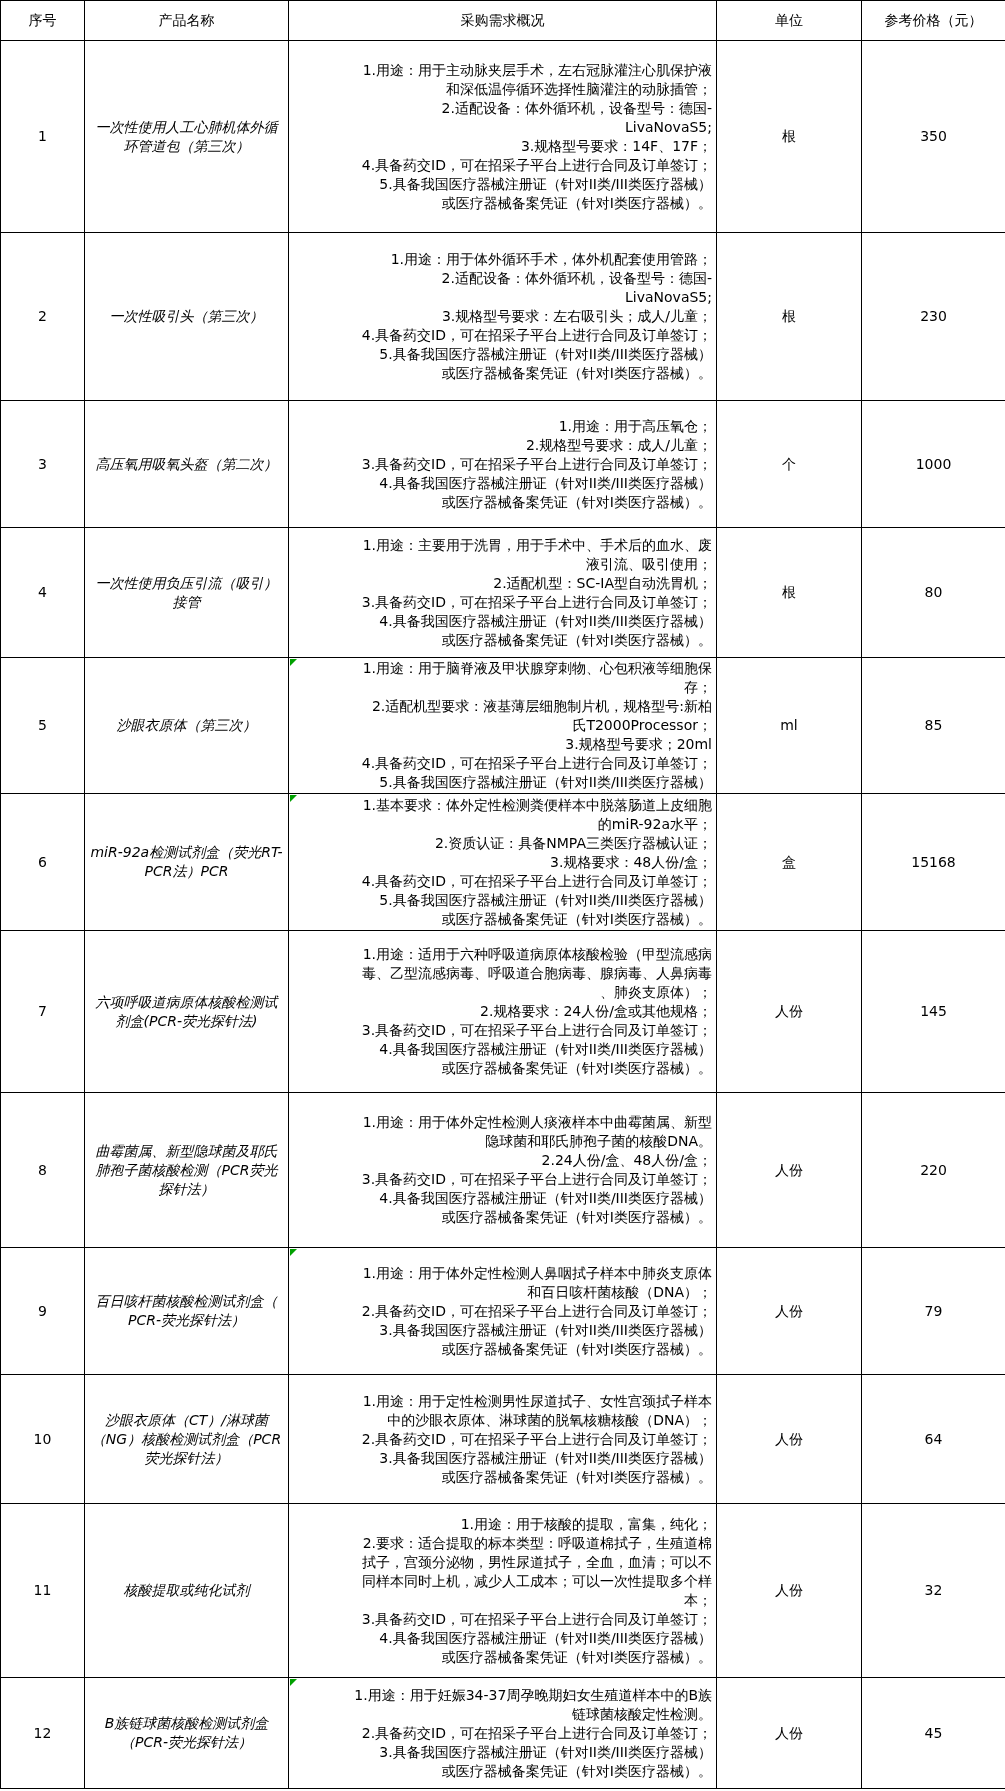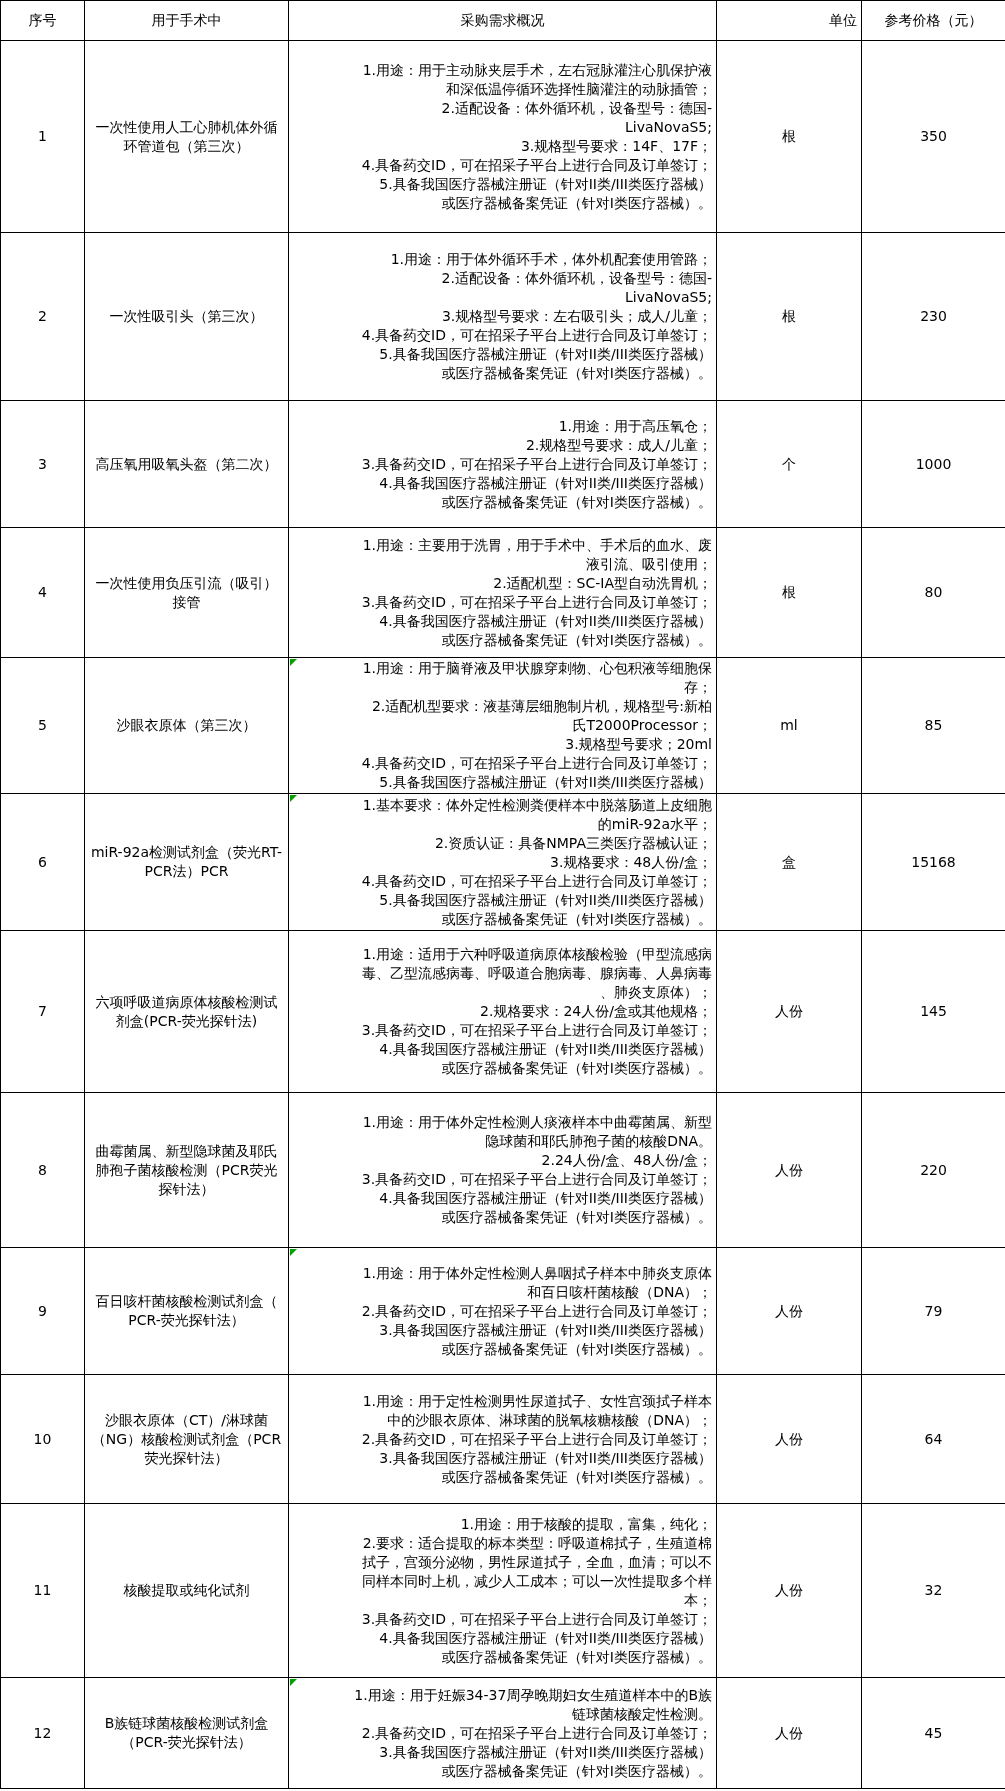--- a/index.html
+++ b/index.html
@@ -25,44 +25,44 @@
   table.proc th, table.proc td{
     border:1px solid var(--border-color);
     vertical-align:middle;
     padding:1px 4px;
     line-height:19px;
     font-weight:normal;
   }
   th.c-no{width:84px;}
   th.c-name{width:204px;}
   th.c-req{width:428px;}
-  th.c-unit{width:145px;text-align:right;}
+  th.c-unit{width:145px;}
   th.c-price{width:144px;}
   thead th{height:40px;text-align:center;}
   thead th.h-left{text-align:center;}
   td.c-no, td.c-unit, td.c-price{text-align:center;}
-  td.c-name{text-align:center;}
+  td.c-name{text-align:center;font-style:italic;}
   td.c-req{text-align:right;position:relative;}
   .req-line{white-space:normal;}
   .note-marker{
     position:absolute;
     top:1px;left:1px;
     width:0;height:0;
     border-top:7px solid var(--note-color);
     border-right:7px solid transparent;
   }
 </style>
 </head>
 <body>
 
 <table class="proc">
   <thead>
     <tr>
       <th class="c-no">序号</th>
-      <th class="c-name">用于手术中</th>
+      <th class="c-name">产品名称</th>
       <th class="c-req h-left">采购需求概况</th>
       <th class="c-unit">单位</th>
       <th class="c-price">参考价格（元）</th>
     </tr>
   </thead>
   <tbody id="tbody">
       <tr style="height: 192px;">
         <td class="c-no">1</td>
         <td class="c-name">一次性使用人工心肺机体外循环管道包（第三次）</td>
         <td class="c-req">

